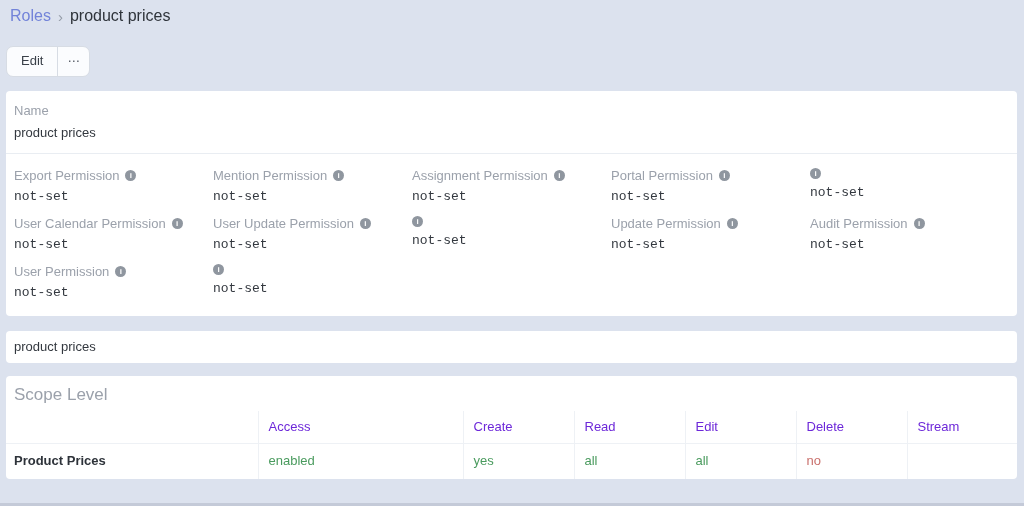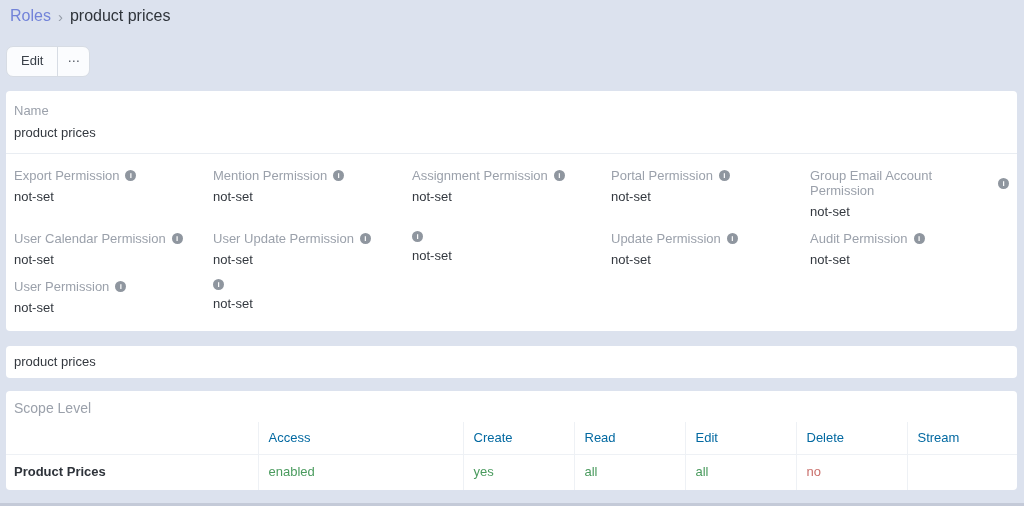--- a/index.html
+++ b/index.html
@@ -81,40 +81,40 @@
     cursor: pointer;
     flex: none;
   }
 
   .perm-grid {
     display: grid;
     grid-template-columns: 1fr 1fr 1fr 1fr 1fr;
     padding: 2px 8px 16px;
   }
   .perm-cell { padding-top: 12px; }
-  .perm-cell .field-value { margin-top: 6px; }
+  .perm-cell .field-value { margin-top: 6px; font-family: Liberation Mono, monospace; }
 
   .panel-label-row { margin-top: 15px; padding: 8px 8px 9px; font-size: 13px; color: #33383f; }
 
   
   .panel-scope { margin-top: 13px; padding-top: 9px; }
-  .scope-title { color: #9ba1ab; font-size: 14px; padding: 0 8px 6px; }
+  .scope-title { color: #9ba1ab; font-size: 17px; padding: 0 8px 6px; }
   table.scope-table {
     width: 100%;
     border-collapse: collapse;
     table-layout: fixed;
     font-size: 13px;
   }
   .scope-table col.c0 { width: 252px; }
   .scope-table col.c1 { width: 205px; }
   .scope-table col.c2, .scope-table col.c3, .scope-table col.c4, .scope-table col.c5 { width: 111px; }
   .scope-table th {
     font-weight: normal;
     text-align: left;
-    color: #0369a1;
+    color: #6d28d9;
     padding: 8px 10px 9px;
     border-bottom: 1px solid #eef1f5;
   }
   .scope-table td { padding: 9px 10px 11px; }
   .scope-table th + th, .scope-table td + td { border-left: 1px solid #eef1f5; }
   .scope-table td:first-child, .scope-table th:first-child { padding-left: 8px; }
   .cell-entity { font-weight: bold; color: #2e333a; }
   .val-success { color: #4a9b5e; }
   .val-danger { color: #c96f6b; }
 
@@ -172,21 +172,20 @@
     </div>
     <div class="perm-cell">
       <div class="field-label">
           <span>Portal Permission</span>
           <span class="info-icon">i</span>
         </div>
       <div class="field-value">not-set</div>
     </div>
     <div class="perm-cell">
       <div class="field-label">
-          <span>Group Email Account Permission</span>
           <span class="info-icon">i</span>
         </div>
       <div class="field-value">not-set</div>
     </div>
     <div class="perm-cell">
       <div class="field-label">
           <span>User Calendar Permission</span>
           <span class="info-icon">i</span>
         </div>
       <div class="field-value">not-set</div>

